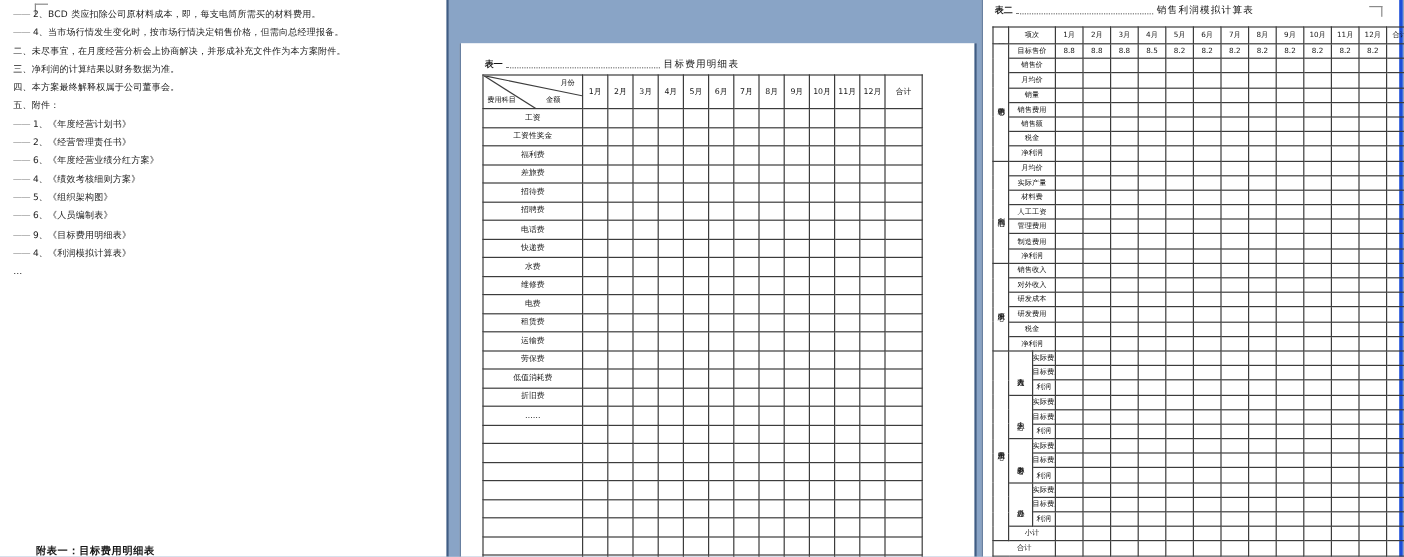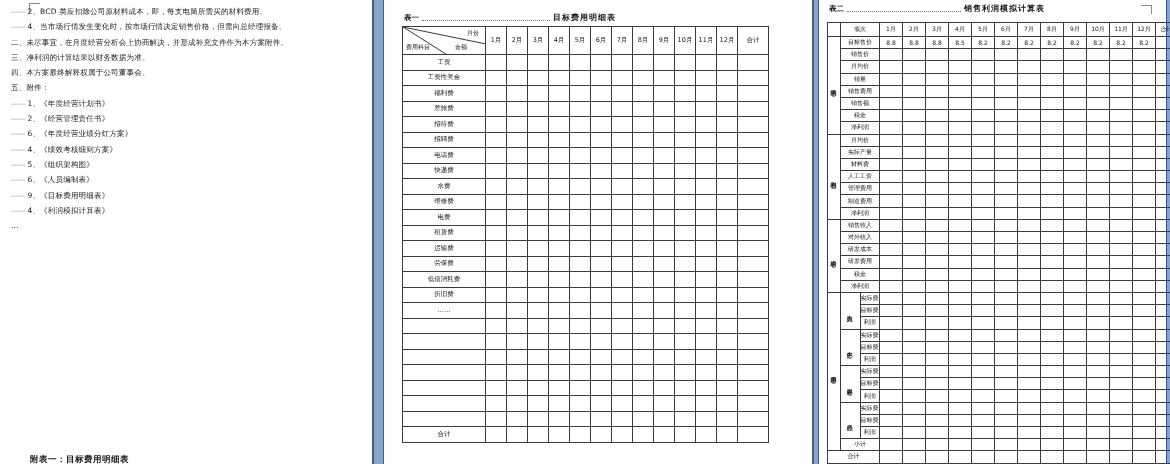--- a/index.html
+++ b/index.html
@@ -1,40 +1,40 @@
 <!DOCTYPE html>
 <html><head>
 <meta charset="utf-8">
 <style>
   html,body{margin:0;padding:0;}
   .canvas{position:relative;width:1170px;height:464px;background:#89a4c6;overflow:hidden;
           font-family:"DejaVu Sans",sans-serif;color:#151515;}
   .page{position:absolute;top:0;bottom:0;background:#ffffff;
         border-left:1px solid #44618a;border-right:2px solid #3f5d85;}
   .page1{left:-2px;width:373px;}
-  .page2{left:383px;width:428px;}
-  .page3{left:818px;width:347px;border-right:1px solid #1d4ed8;}
+  .page2{left:383px;width:428px;margin-top:36px;}
+  .page3{left:818px;width:347px;border-right:3px solid #1d4ed8;}
   .crop-mark{position:absolute;width:10px;height:8px;}
   .crop-mark.tl{border-left:1px solid #8a8a8a;border-top:1px solid #8a8a8a;}
   .crop-mark.tr{border-right:1px solid #8a8a8a;border-top:1px solid #8a8a8a;}
 
   
   .textblock{position:absolute;left:12px;top:4px;width:350px;}
   .body-line{height:15.3px;line-height:15.3px;font-size:7.5px;white-space:nowrap;
              letter-spacing:0.2px;color:#1b1b1b;}
   .pfx{color:#8d8d8d;font-size:7px;margin-right:2px;}
   .footer-heading{position:absolute;left:31px;top:454px;font-size:8.5px;font-weight:bold;
                   white-space:nowrap;letter-spacing:0.5px;}
 
   
   .tbl-title{position:absolute;display:flex;align-items:flex-end;height:10px;}
   .tbl-title .tprefix{font-size:7.5px;font-weight:bold;white-space:nowrap;}
   .tbl-title .leader{flex:1 1 auto;border-bottom:1px dotted #777;margin:0 3px 2px 3px;height:1px;}
   .tbl-title .spacer{flex:1 1 auto;}
-  .tbl-title .tmain{font-size:8px;font-weight:bold;white-space:nowrap;letter-spacing:1px;}
+  .tbl-title .tmain{font-size:8px;font-weight:normal;white-space:nowrap;letter-spacing:1px;}
 
   table{border-collapse:collapse;table-layout:fixed;}
   td{border:1px solid #3c3c3c;padding:0;font-size:6.5px;text-align:center;
      overflow:hidden;white-space:nowrap;}
 
   
   .t1{position:absolute;left:18px;top:26px;width:353px;}
   .t1 td{height:14.5px;}
   .t1 td.hmonth{height:27px;font-size:6.5px;}
   .t1 td.rlabel{font-size:6.5px;}

